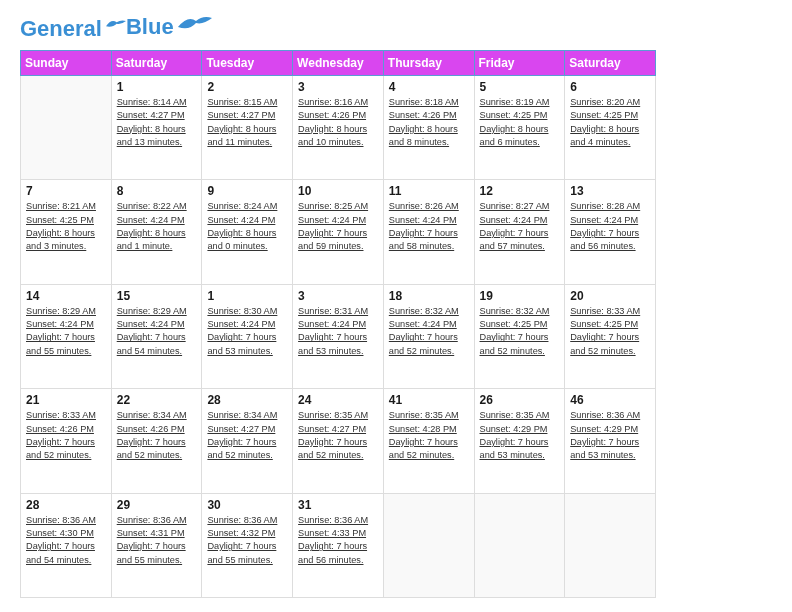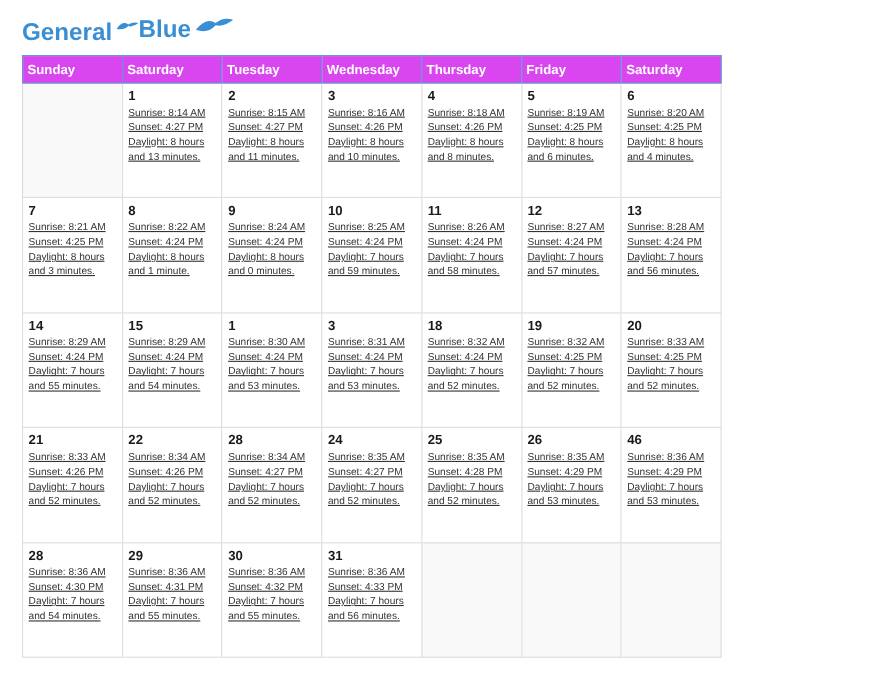--- a/index.html
+++ b/index.html
@@ -229,21 +229,21 @@
           </td>
           <td>
             <span class="day-num">28</span>
             <div class="cell-text">Sunrise: 8:34 AM<br>Sunset: 4:27 PM<br>Daylight: 7 hours<br>and 52 minutes.</div>
           </td>
           <td>
             <span class="day-num">24</span>
             <div class="cell-text">Sunrise: 8:35 AM<br>Sunset: 4:27 PM<br>Daylight: 7 hours<br>and 52 minutes.</div>
           </td>
           <td>
-            <span class="day-num">25</span>
+            <span class="day-num">41</span>
             <div class="cell-text">Sunrise: 8:35 AM<br>Sunset: 4:28 PM<br>Daylight: 7 hours<br>and 52 minutes.</div>
           </td>
           <td>
             <span class="day-num">26</span>
             <div class="cell-text">Sunrise: 8:35 AM<br>Sunset: 4:29 PM<br>Daylight: 7 hours<br>and 53 minutes.</div>
           </td>
           <td>
             <span class="day-num">46</span>
             <div class="cell-text">Sunrise: 8:36 AM<br>Sunset: 4:29 PM<br>Daylight: 7 hours<br>and 53 minutes.</div>
           </td>

